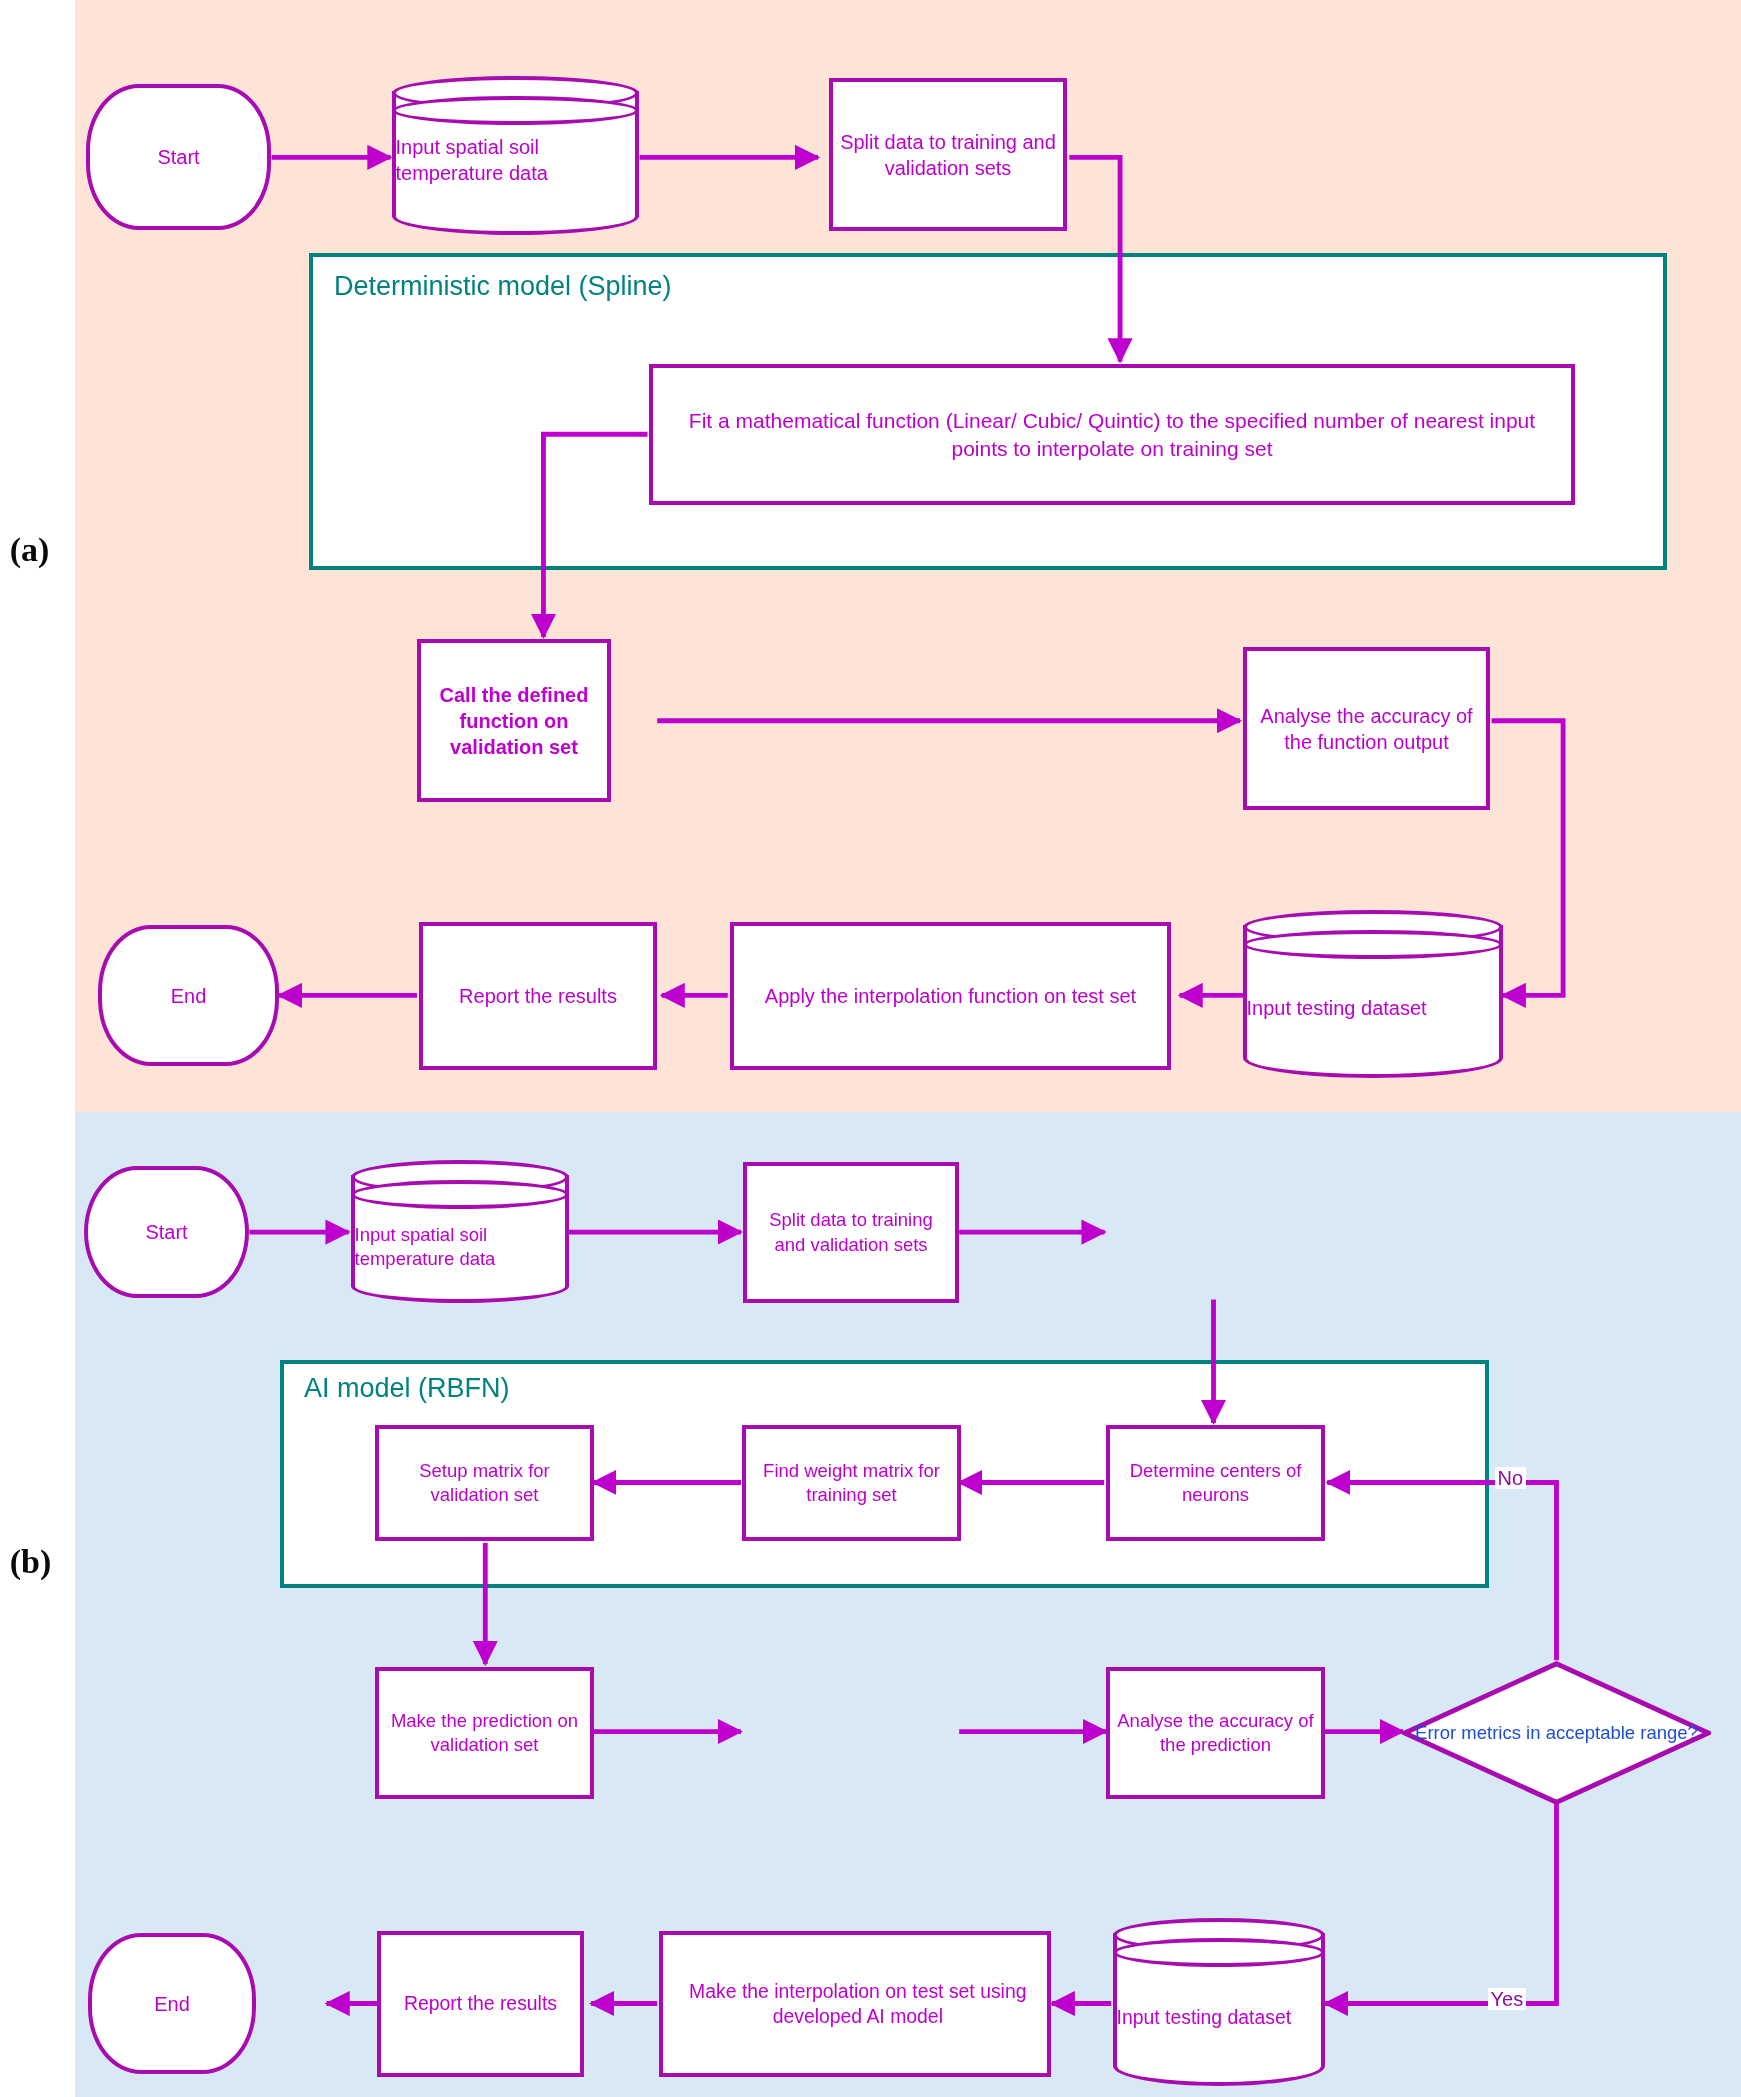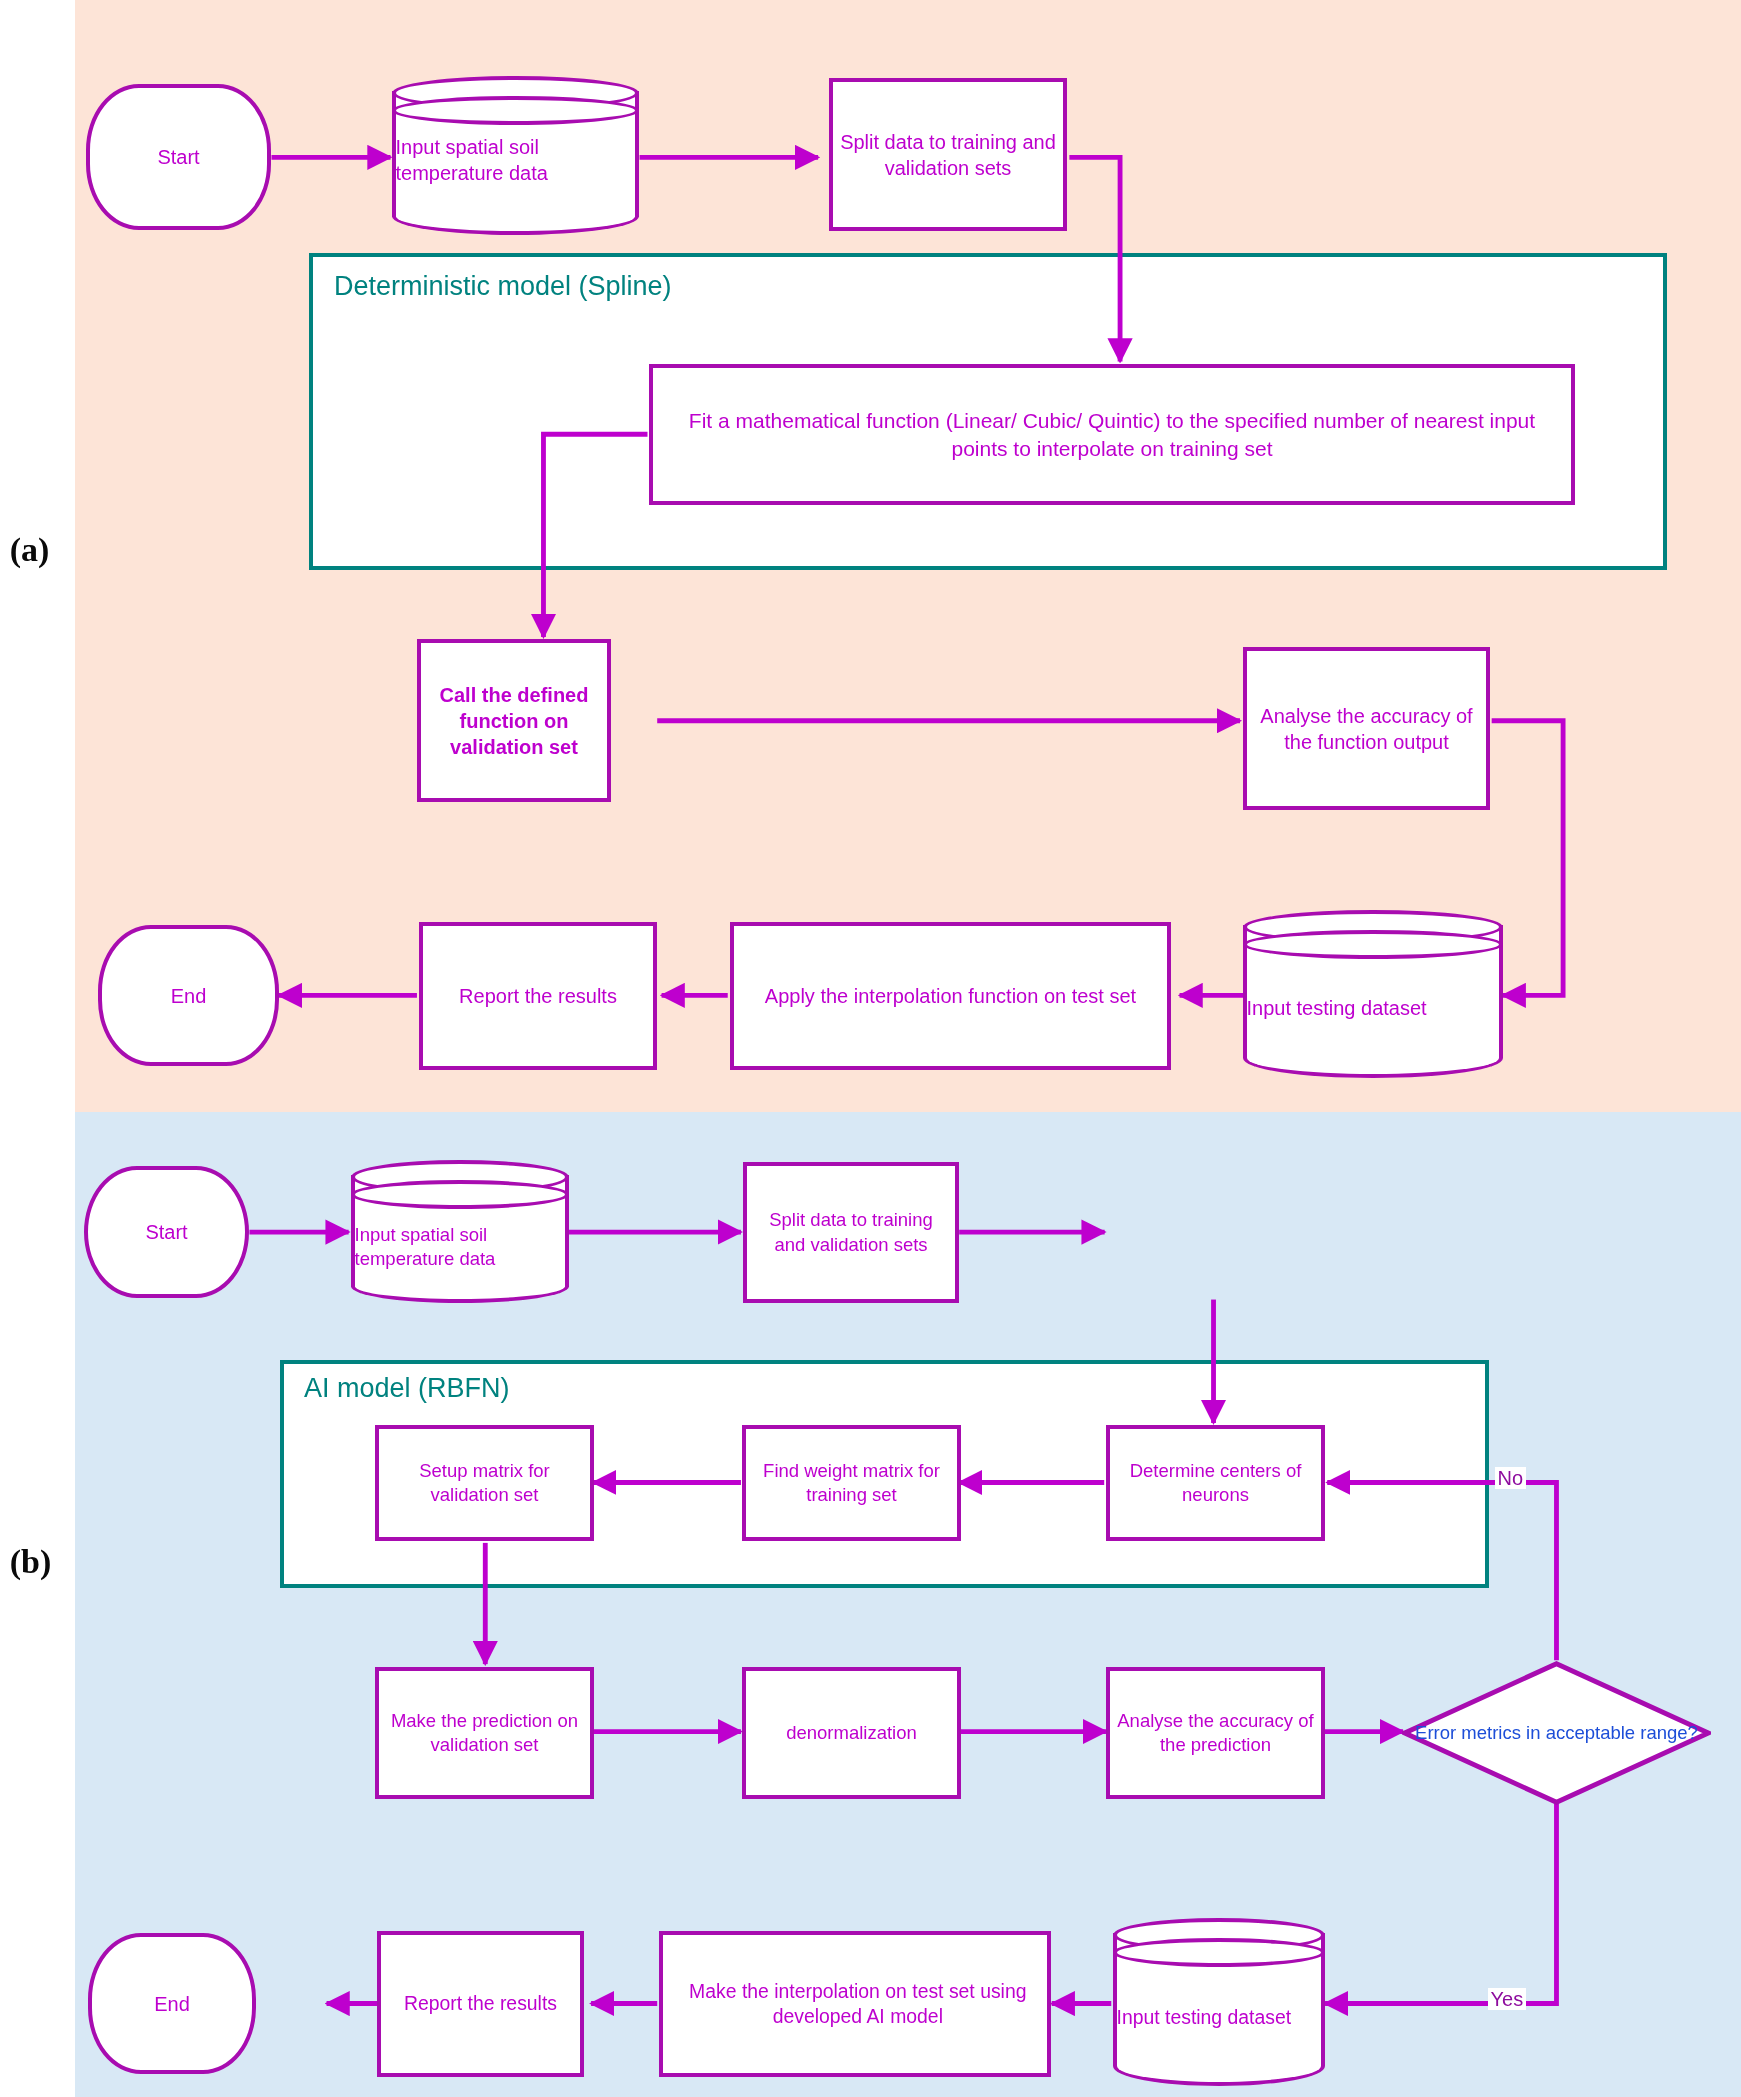--- a/index.html
+++ b/index.html
@@ -169,21 +169,20 @@
 
 
   <div class="node proc" style="left:1106px;top:1425px;width:219px;height:116px;font-size:18.5px;">Determine centers of neurons</div>
 
   <div class="node proc" style="left:742px;top:1425px;width:219px;height:116px;font-size:18.5px;">Find weight matrix for training set</div>
 
   <div class="node proc" style="left:375px;top:1425px;width:219px;height:116px;font-size:18.5px;">Setup matrix for validation set</div>
 
   <div class="node proc" style="left:375px;top:1667px;width:219px;height:132px;font-size:18.5px;">Make the prediction on validation set</div>
 
-  <div class="node proc" style="left:742px;top:1667px;width:219px;height:132px;font-size:18.5px;">denormalization</div>
 
   <div class="node proc" style="left:1106px;top:1667px;width:219px;height:132px;font-size:18.5px;">Analyse the accuracy of the prediction</div>
 
   <div class="diamond" style="left:1402px;top:1661px;width:309px;height:144px;">
     <svg width="309" height="144" viewBox="0 0 700 326" style="position:absolute;left:0;top:0;">
       <polygon points="350,6 694,163 350,320 6,163" fill="#ffffff" stroke="#A80CB0" stroke-width="11"></polygon>
     </svg>
     <div class="dtxt">Error metrics in acceptable range?</div>
   </div>
 

